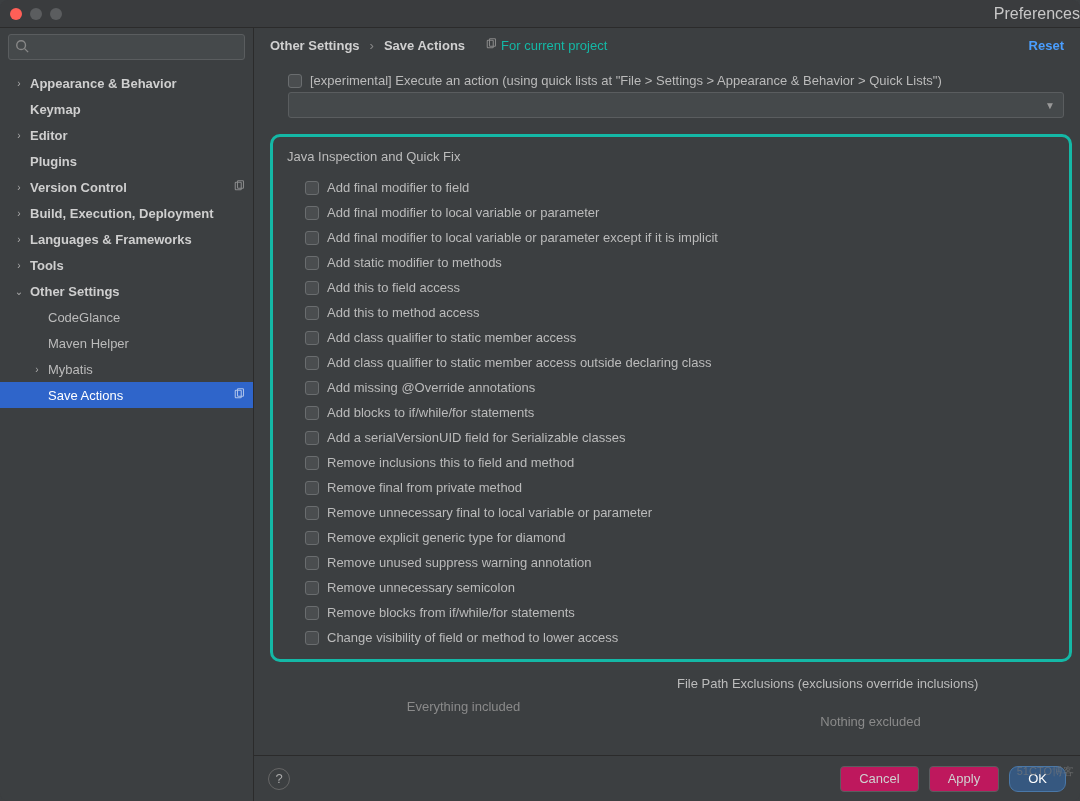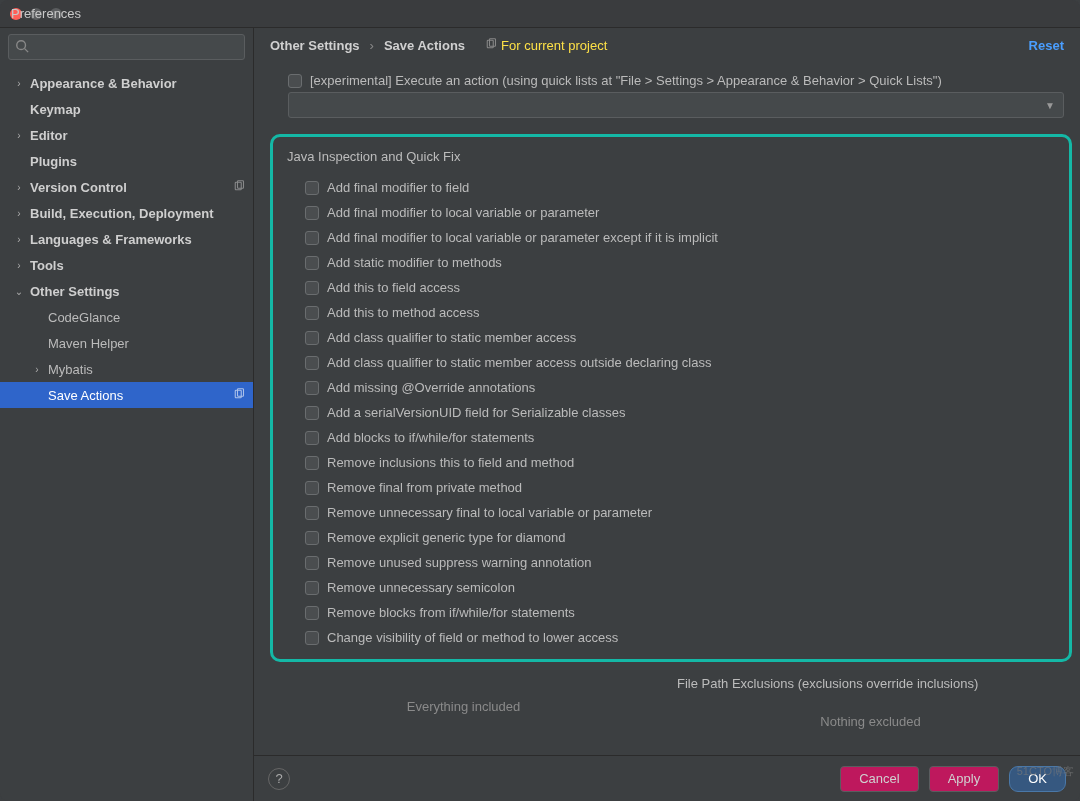--- a/index.html
+++ b/index.html
@@ -4,42 +4,42 @@
 <style>
   * { box-sizing: border-box; margin: 0; padding: 0; }
   html, body { width: 1080px; height: 801px; overflow: hidden; font-family: -apple-system, "Helvetica Neue", Arial, sans-serif; font-size: 13px; color: #bbbbbb; background: #3c3f41; }
   .window { width: 1080px; height: 801px; background: #3c3f41; display: flex; flex-direction: column; border-radius: 8px; overflow: hidden; }
   .titlebar { height: 28px; background: #3a3c3e; display: flex; align-items: center; position: relative; border-bottom: 1px solid #2b2b2b; }
   .traffic-lights { display: flex; gap: 8px; margin-left: 10px; }
   .tl { width: 12px; height: 12px; border-radius: 50%; }
   .tl.close { background: #ff5f57; }
   .tl.min { background: #5b5d5f; }
   .tl.max { background: #5b5d5f; }
-  .titlebar-title { position: absolute; left: 11px; right: 0; text-align: left; font-size: 13px; color: #c8c8c8; pointer-events: none; }
+  .titlebar-title { position: absolute; left: 11px; right: 0; text-align: right; font-size: 16px; color: #c8c8c8; pointer-events: none; }
   .content-split { flex: 1; display: flex; min-height: 0; }
   .left-pane { width: 254px; background: #3c3f41; border-right: 1px solid #2b2b2b; display: flex; flex-direction: column; }
   .search-row { padding: 6px 8px 6px 8px; }
   .search-box { width: 100%; height: 26px; background: #45494b; border: 1px solid #5a5d5f; border-radius: 3px; display: flex; align-items: center; padding: 0 6px; color: #888; }
   .search-box svg { width: 14px; height: 14px; fill: none; stroke: #888; stroke-width: 1.6; }
   .search-input { flex: 1; background: transparent; border: none; outline: none; color: #bbb; font-size: 13px; margin-left: 4px; }
   .tree { flex: 1; overflow: auto; padding-top: 4px; }
   .tree-item { height: 26px; display: flex; align-items: center; padding-left: 14px; cursor: default; }
   .tree-item .chev { width: 10px; display: inline-flex; justify-content: center; margin-right: 6px; color: #aaa; font-size: 10px; }
   .tree-item .chev.spacer { visibility: hidden; }
   .tree-item .lbl { flex: 1; white-space: nowrap; }
   .tree-item.bold .lbl { font-weight: 600; color: #cfcfcf; }
   .tree-item.selected { background: #2f65ca; color: #ffffff; }
   .tree-item.selected .lbl { color: #ffffff; }
   .tree-item .badge { width: 12px; height: 12px; margin-right: 8px; opacity: 0.6; }
   .right-pane { flex: 1; display: flex; flex-direction: column; min-width: 0; }
   .header-row { height: 34px; display: flex; align-items: center; padding: 0 16px; gap: 10px; border-bottom: 0; }
   .crumb { font-weight: 600; color: #d0d0d0; }
   .crumb-sep { color: #888; }
   .crumb2 { font-weight: 600; color: #d0d0d0; }
-  .scope { color: #fde047; margin-left: 10px; display: flex; align-items: center; gap: 4px; text-align: right; }
+  .scope { color: #14b8a6; margin-left: 10px; display: flex; align-items: center; gap: 4px; text-align: right; }
   .scope svg { width: 12px; height: 12px; stroke: #888; fill: none; stroke-width: 1.4; }
   .reset { margin-left: auto; color: #4a9eff; font-weight: 600; cursor: pointer; }
   .body-scroll { flex: 1; overflow: auto; padding: 0 0 8px 0; }
   .top-misc { padding: 4px 16px 6px 34px; }
   .ck-row { display: flex; align-items: flex-end; gap: 8px; height: 22px; }
   .ck { width: 14px; height: 14px; border: 1px solid #6a6d6f; border-radius: 3px; background: #4a4d4f; flex-shrink: 0; }
   .combo { margin-top: 4px; height: 26px; border: 1px solid #5a5d5f; background: #45494b; border-radius: 3px; display: flex; align-items: center; justify-content: flex-end; padding: 0 8px; color: #888; }
   .combo .tri { font-size: 10px; color: #999; }
   .highlight-box { margin: 10px 8px 8px 16px; border: 3px solid #14b8a6; border-radius: 10px; padding: 10px 10px 14px 10px; }
   .group-title { color: #bcbcbc; margin: 2px 0 8px 4px; }
@@ -208,25 +208,25 @@
               <div class="ck-row">
                 <div class="ck"></div>
                 <span>Add class qualifier to static member access outside declaring class</span>
               </div>
               <div class="ck-row">
                 <div class="ck"></div>
                 <span>Add missing @Override annotations</span>
               </div>
               <div class="ck-row">
                 <div class="ck"></div>
+                <span>Add blocks to if/while/for statements</span>
+              </div>
+              <div class="ck-row">
+                <div class="ck"></div>
                 <span>Add a serialVersionUID field for Serializable classes</span>
-              </div>
-              <div class="ck-row">
-                <div class="ck"></div>
-                <span>Add blocks to if/while/for statements</span>
               </div>
               <div class="ck-row">
                 <div class="ck"></div>
                 <span>Remove inclusions this to field and method</span>
               </div>
               <div class="ck-row">
                 <div class="ck"></div>
                 <span>Remove final from private method</span>
               </div>
               <div class="ck-row">

